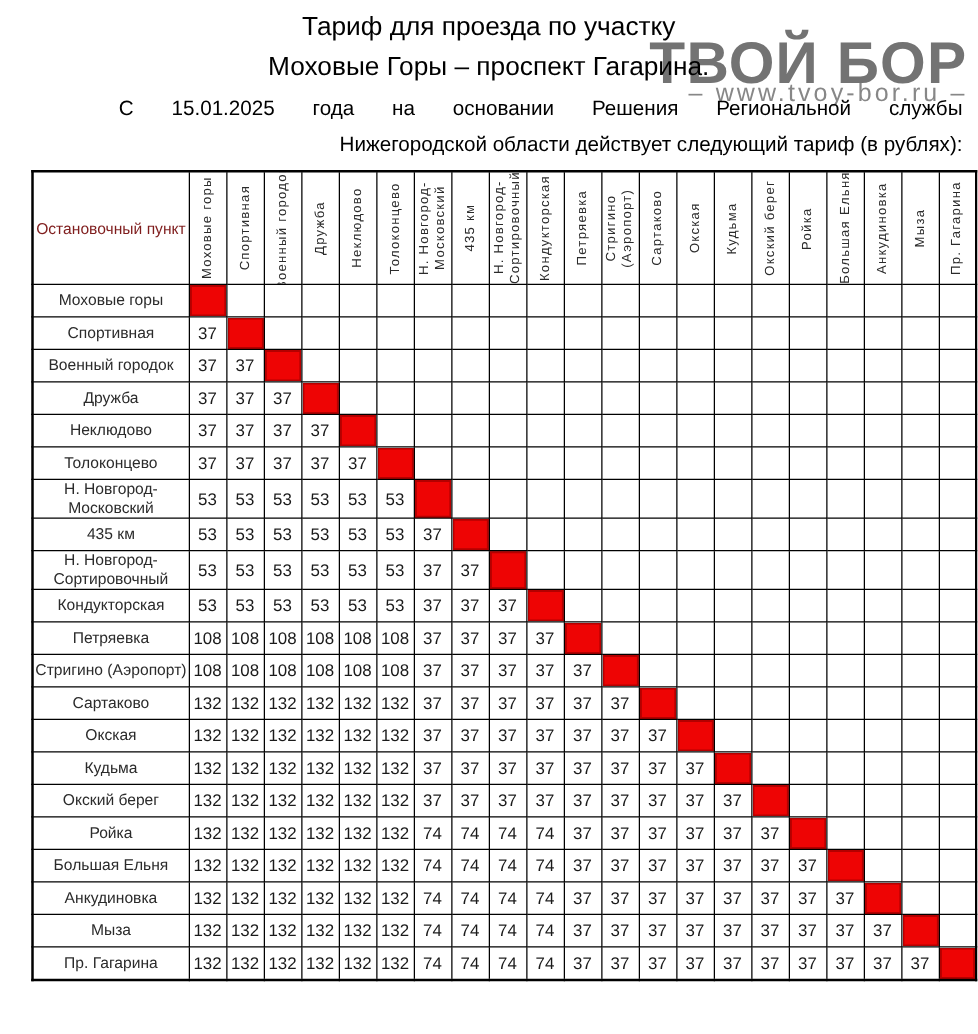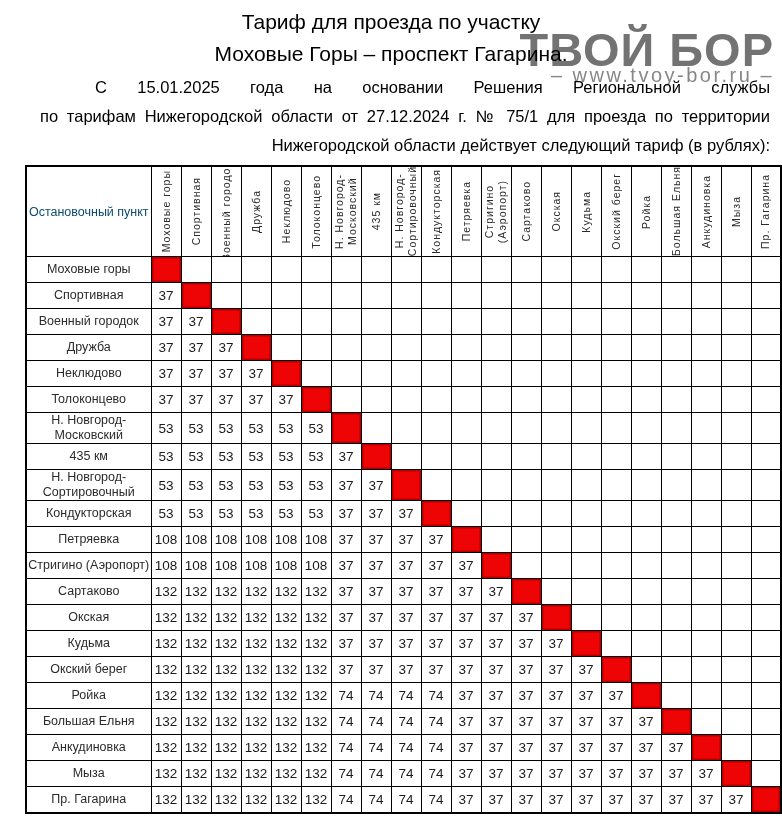--- a/index.html
+++ b/index.html
@@ -45,21 +45,21 @@
     table-layout:fixed;
     margin:5px 0 0 25px;
     border:2px solid #000;
   }
   table.fare th,table.fare td{
     border:1px solid #000;
     padding:0;
     overflow:hidden;
   }
   th.corner{
-    font-size:12.5px;font-weight:normal;color:#0c4a6e;
+    font-size:12.5px;font-weight:normal;color:#7f1d1d;
     text-align:center;vertical-align:middle;
   }
   th.colhead{vertical-align:middle;font-weight:normal;}
   .vwrap{
     height:89px;
     display:flex;align-items:center;justify-content:center;
     overflow:hidden;
   }
   .vtext{
     writing-mode:vertical-rl;
@@ -92,21 +92,20 @@
 <div class="wm-brand">ТВОЙ БОР</div>
 <div class="wm-url">– www.tvoy-bor.ru –</div>
 
 <div class="title">
   <div>Тариф для проезда по участку</div>
   <div>Моховые Горы – проспект Гагарина.</div>
 </div>
 
 <div class="intro">
   <span class="line just indent">С 15.01.2025 года на основании Решения Региональной службы</span>
-  <span class="line just">по тарифам Нижегородской области от 27.12.2024 г. № 75/1 для проезда по территории</span>
   <span class="line">Нижегородской области действует следующий тариф (в рублях):</span>
 </div>
 
 <table class="fare">
   <colgroup>
       <col style="width: 125px;">
       <col style="width: 30px;">
       <col style="width: 30px;">
       <col style="width: 30px;">
       <col style="width: 30px;">

